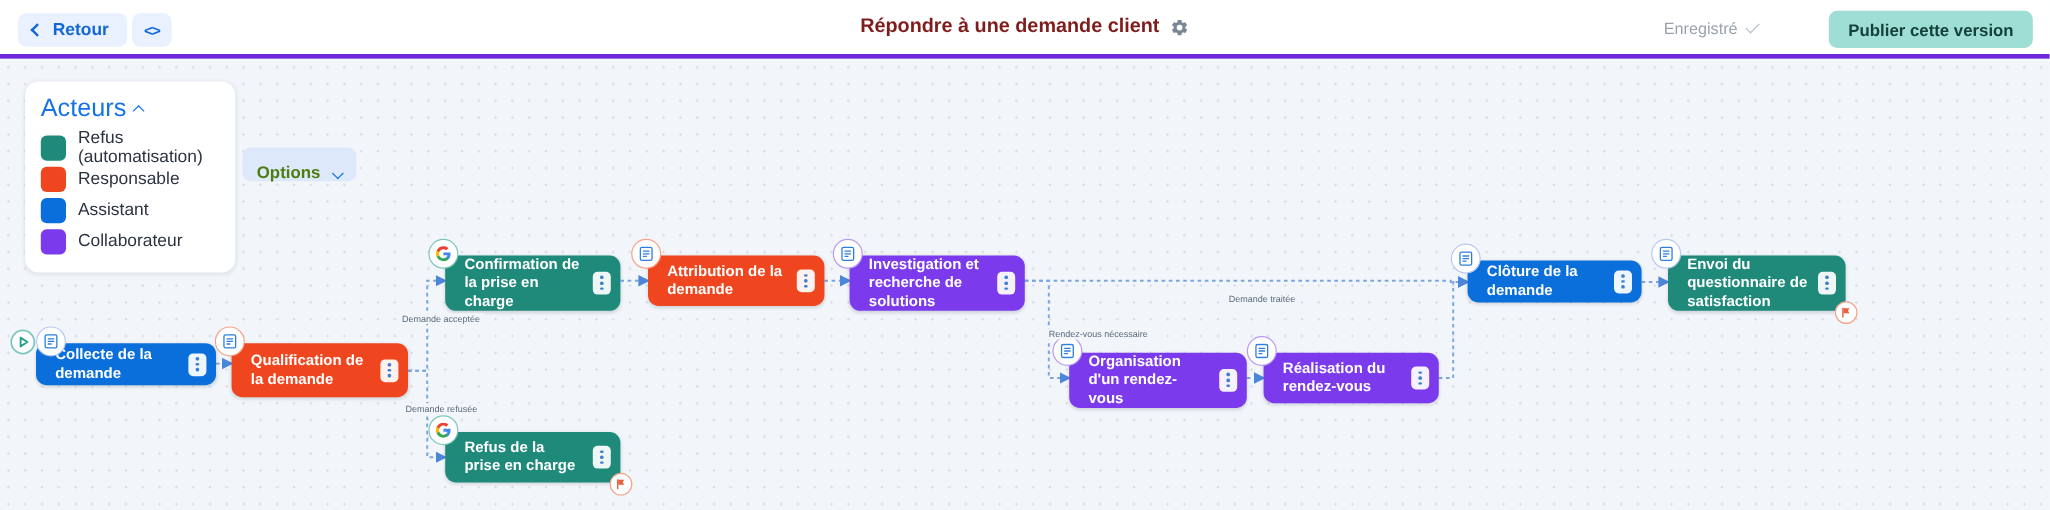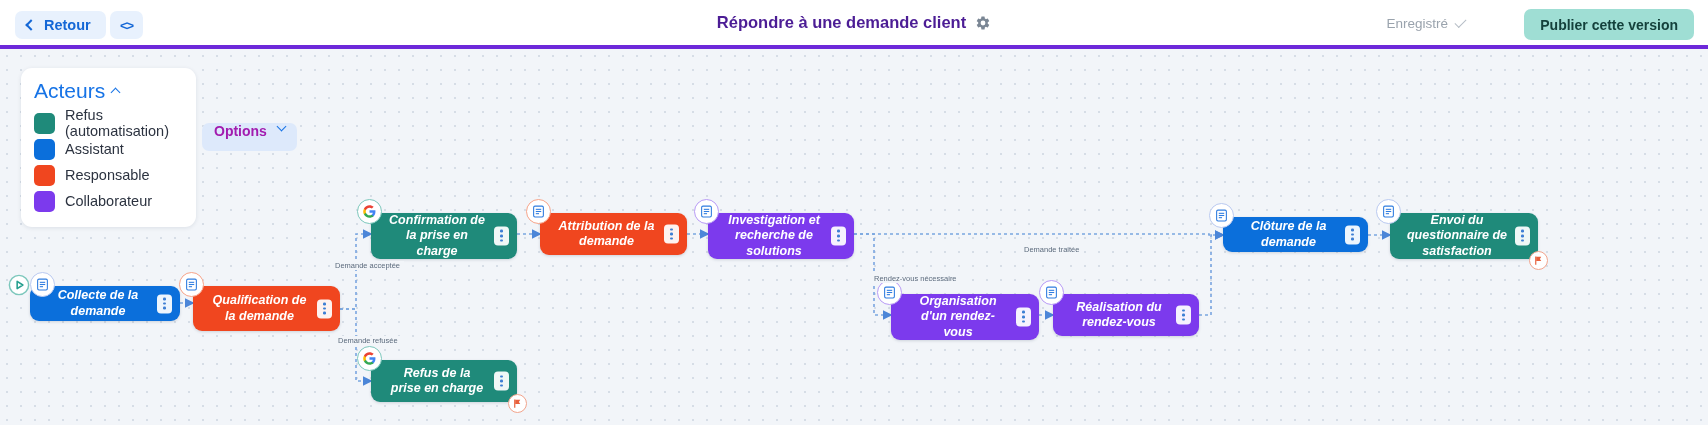--- a/index.html
+++ b/index.html
@@ -34,21 +34,21 @@
     background: #e8f1fd; border: none; border-radius: 7px;
     color: #1467d6; font-size: 13px; font-weight: bold;
     display: flex; align-items: center; justify-content: center;
     cursor: pointer; font-family: "Liberation Sans", sans-serif;
     letter-spacing: -1px;
   }
   .title-wrap {
     position: absolute; left: 0; top: 13px; width: 1708px;
     display: flex; align-items: center; justify-content: center; gap: 9px;
   }
-  .page-title { color: #4c1d95; font-size: 16.5px; font-weight: bold; white-space: nowrap; }
+  .page-title { color: #7f1d1d; font-size: 16.5px; font-weight: bold; white-space: nowrap; }
   .gear { width: 16px; height: 16px; flex: 0 0 auto; }
   .saved {
     position: absolute; right: 242px; top: 16px;
     color: #9aa3ad; font-size: 13.5px;
     display: flex; align-items: center; gap: 7px;
   }
   .check { display:inline-block; width: 11px; height: 6px;
     border-left: 1.6px solid #b6bec6; border-bottom: 1.6px solid #b6bec6;
     transform: rotate(-45deg); margin-bottom: 3px; }
   .btn-publish {
@@ -83,43 +83,42 @@
     transform: rotate(45deg); margin-top: 3px; }
   .legend-row { display: flex; align-items: center; gap: 10px; height: 26px; }
   .swatch { width: 21px; height: 21px; border-radius: 5px; flex: 0 0 auto; }
   .legend-label { font-size: 14.5px; color: #2c3340; }
 
   
   .btn-options {
     position: absolute; left: 202px; top: 74px;
     height: 28px; padding: 0 12px;
     background: #dde9fb; border: none; border-radius: 7px;
-    color: #a21caf; font-size: 14px; font-weight: bold;
-    display: flex; align-items: flex-start; gap: 11px;
+    color: #4d7c0f; font-size: 14px; font-weight: bold;
+    display: flex; align-items: flex-end; gap: 11px;
     cursor: pointer; font-family: "Liberation Sans", sans-serif;
   }
   .chev-dn { display:inline-block; width: 7px; height: 7px;
     border-right: 1.7px solid #1673e6; border-bottom: 1.7px solid #1673e6;
     transform: rotate(45deg); margin-bottom: 3px; }
 
   
   .flow { position: absolute; left: 0; top: 0; width: 1708px; height: 376px; }
   .edges { position: absolute; left: 0; top: 0; }
 
   .node {
     position: absolute;
     border-radius: 9px;
     color: #fff;
     display: flex; align-items: center; justify-content: center;
-    text-align: center;
+    text-align: left;
     font-size: 12.5px; font-weight: bold;
     line-height: 1.22;
     padding: 0 30px 0 16px;
     box-shadow: 0 1px 3px rgba(20,40,70,.16);
-    font-style: italic;
   }
   .node .txt { width: 100%; }
   .kebab {
     position: absolute; right: 8px; top: 50%;
     transform: translateY(-50%);
     width: 15px; height: 19px; border-radius: 4px;
     background: rgba(255,255,255,.93);
     display: flex; flex-direction: column; align-items: center;
     justify-content: center; gap: 2px;
   }
@@ -188,26 +187,26 @@
     <div class="legend-head">
       <span>Acteurs</span>
       <span class="chev-up"></span>
     </div>
     <div id="legend-rows">
         <div class="legend-row">
           <span class="swatch" style="background:#1f8a7a"></span>
           <span class="legend-label">Refus (automatisation)</span>
         </div>
         <div class="legend-row">
+          <span class="swatch" style="background:#f0461f"></span>
+          <span class="legend-label">Responsable</span>
+        </div>
+        <div class="legend-row">
           <span class="swatch" style="background:#0b6fdb"></span>
           <span class="legend-label">Assistant</span>
-        </div>
-        <div class="legend-row">
-          <span class="swatch" style="background:#f0461f"></span>
-          <span class="legend-label">Responsable</span>
         </div>
         <div class="legend-row">
           <span class="swatch" style="background:#7c3aed"></span>
           <span class="legend-label">Collaborateur</span>
         </div>
       </div>
   </div>
 
   <button class="btn-options">
     <span>Options</span>

